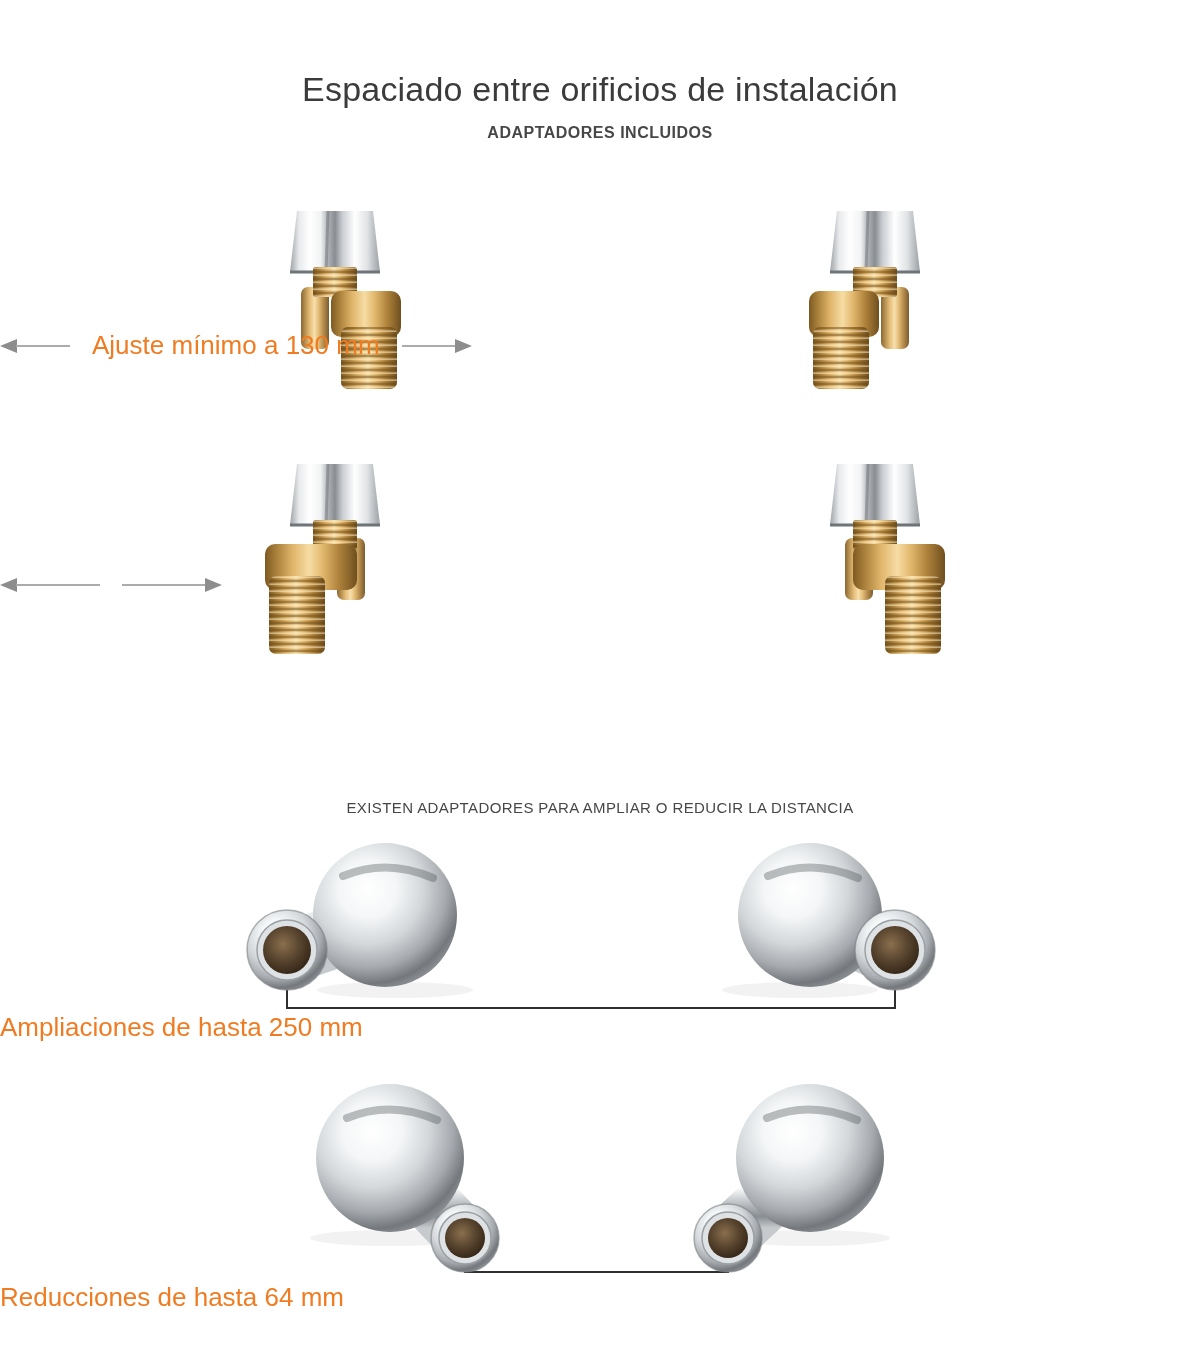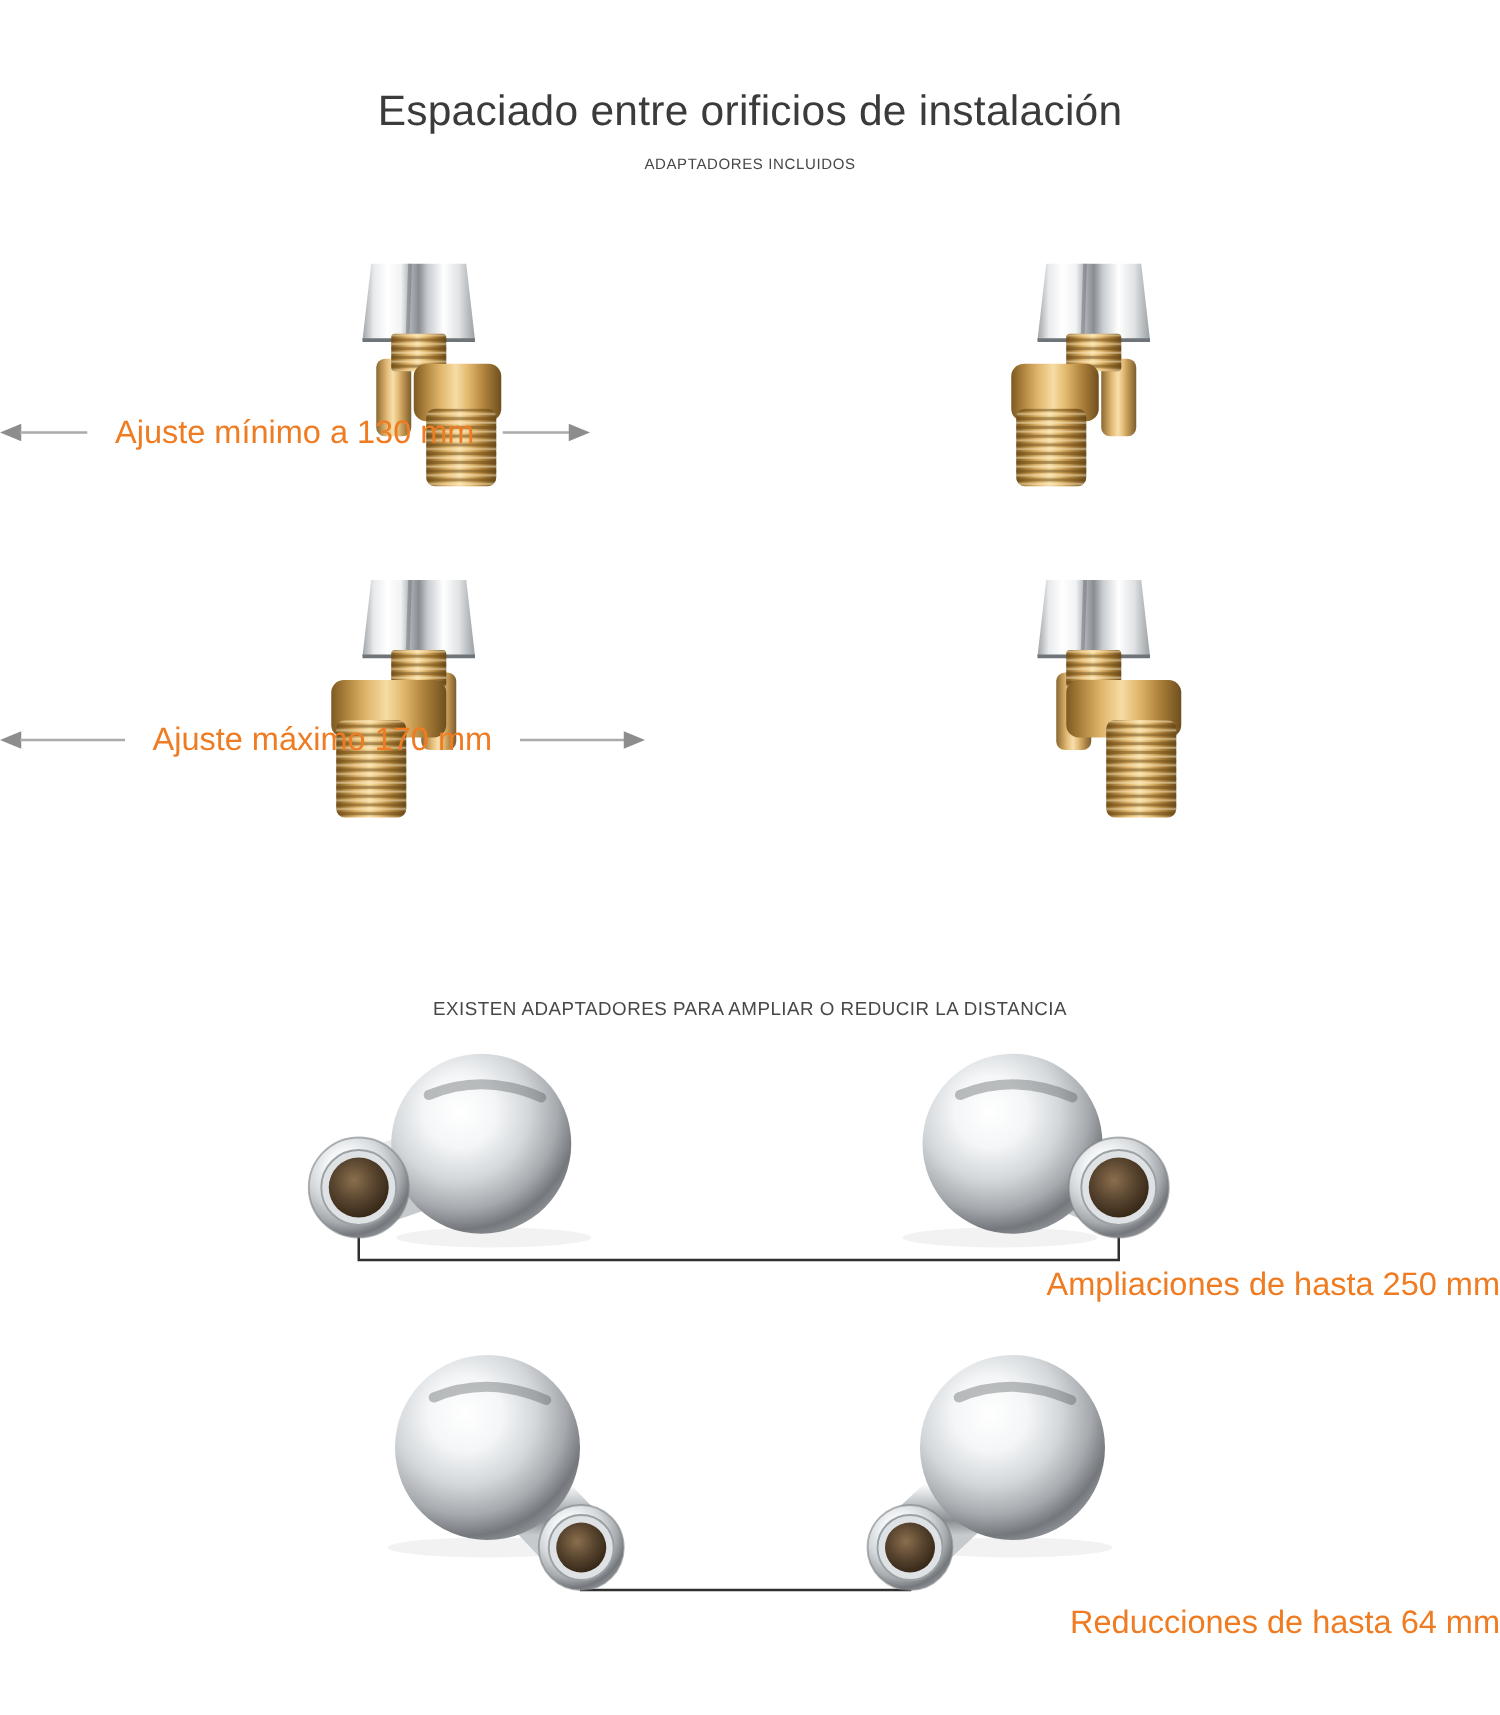--- a/index.html
+++ b/index.html
@@ -5,33 +5,33 @@
   :root{
     --accent:#ef7c22; --arrow-line:#ababab; --arrow-head:#8d8d8d;
     --heading:#3b3b3b; --subheading:#474747; --bracket:#2f2f2f; --bg:#ffffff;
   }
   *{margin:0;padding:0;box-sizing:border-box;}
   html,body{background:#fff;}
   body{font-family:"Liberation Sans", sans-serif;}
   .page{position:relative;width:1200px;height:1372px;margin:0 auto;background:var(--bg);overflow:hidden;}
   .centered{position:absolute;left:0;width:100%;text-align:center;}
   .h1{top:70px;font-size:34px;font-weight:400;color:var(--heading);letter-spacing:.2px;}
-  .sub1{top:124px;font-size:12px;font-weight:400;color:var(--subheading);letter-spacing:.5px;}
+  .sub1{top:124px;font-size:16px;font-weight:700;color:var(--subheading);letter-spacing:.5px;}
   .h2{top:740px;font-size:33px;font-weight:400;color:var(--heading);letter-spacing:.2px;}
   .sub2{top:799px;font-size:15px;font-weight:400;color:var(--subheading);letter-spacing:.4px;}
   .figure-svg{position:absolute;display:block;}
   .fig1{left:205px;top:165px;}
   .fig2{left:205px;top:418px;}
   .fig3{left:245px;top:838px;}
   .fig4{left:275px;top:1080px;}
   .annotation{position:absolute;left:0;width:100%;display:flex;justify-content:flex-start;align-items:center;gap:22px;}
   .ann1{top:330px;}
   .ann2{top:576px;}
   .annotation .label{font-size:26px;color:var(--accent);white-space:nowrap;}
-  .caption{position:absolute;left:0;width:100%;text-align:right;font-size:26px;color:var(--accent);}
+  .caption{position:absolute;left:0;width:100%;text-align:left;font-size:26px;color:var(--accent);}
   .cap3{top:1012px;}
   .cap4{top:1282px;}
   .arrow-svg{display:block;flex:0 0 auto;}
 </style>
 </head>
 <body>
 
 <div class="page">
 
   <div class="centered h1">Espaciado entre orificios de instalación</div>
@@ -183,21 +183,20 @@
       <rect x="680" y="158" width="56" height="78" rx="7" style="fill:url(#f2-brass)"></rect>
       <rect x="680" y="158" width="56" height="78" rx="7" style="fill:url(#f2-thr)"></rect>
     </g>
   </svg>
 
   <div class="annotation ann2">
     <svg class="arrow-svg" width="100" height="18" viewBox="0 0 100 18">
       <polygon points="0,9 17,2 17,16" style="fill:var(--arrow-head)"></polygon>
       <rect x="16" y="8" width="84" height="2" style="fill:var(--arrow-line)"></rect>
     </svg>
-    <span class="label">Ajuste máximo 170 mm</span>
     <svg class="arrow-svg" width="100" height="18" viewBox="0 0 100 18">
       <rect x="0" y="8" width="84" height="2" style="fill:var(--arrow-line)"></rect>
       <polygon points="100,9 83,2 83,16" style="fill:var(--arrow-head)"></polygon>
     </svg>
   </div>
 
   <div class="centered sub2">EXISTEN ADAPTADORES PARA AMPLIAR O REDUCIR LA DISTANCIA</div>
 
   <svg class="figure-svg fig3" width="700" height="180" viewBox="0 0 700 180" role="img">
     <defs>

